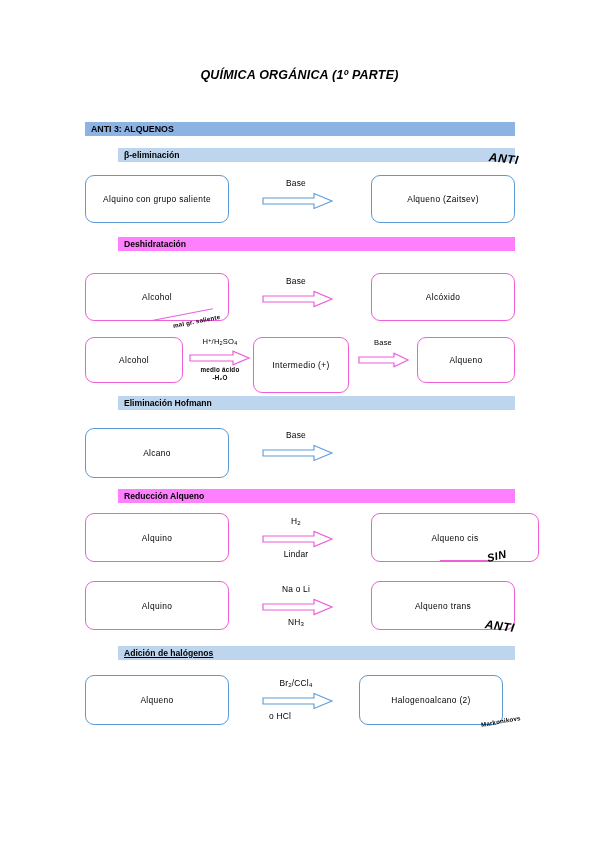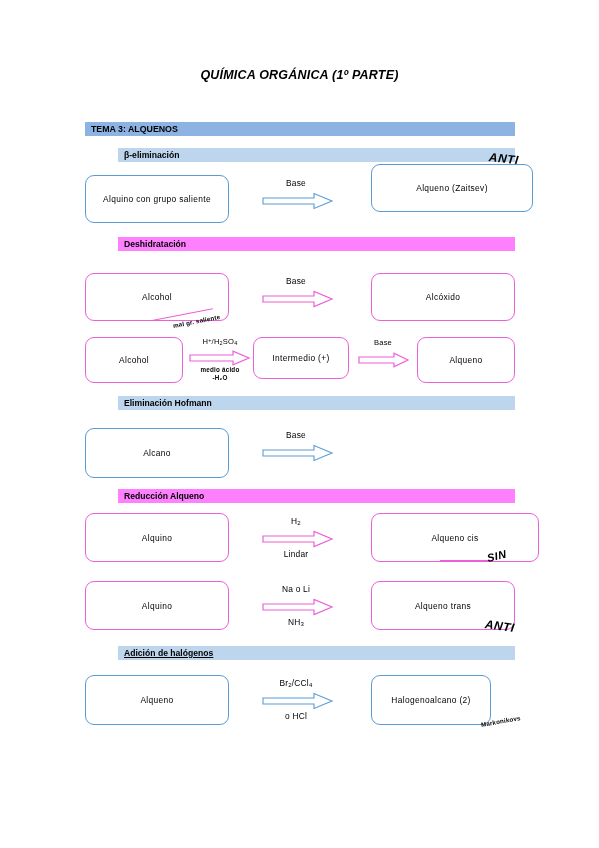--- a/index.html
+++ b/index.html
@@ -123,37 +123,37 @@
   .annot-line.blue { background: #5b9bd5; }
   .annot-line.pink { background: #ec5fd8; }
 </style>
 </head>
 <body>
 
 <div class="page">
 
   <div class="doc-title">QUÍMICA ORGÁNICA (1º PARTE)</div>
 
-  <div class="banner banner-main">TEMA 3: ALQUENOS</div>
+  <div class="banner banner-main">ANTI 3: ALQUENOS</div>
 
   <div class="banner banner-sub banner-blue" style="top:148px;">β-eliminación</div>
 
   <div class="annot annot-big" style="left:489px; top:150px; transform:rotate(6deg);">ANTI</div>
 
   <div class="rbox blue" style="left:85px; top:175px; width:144px; height:48px;">Alquino con grupo saliente</div>
 
   <div class="reagent" style="left:254px; top:178px; width:84px;">Base</div>
 
   <div class="arrow" style="left:262px; top:192px;">
     <svg width="72" height="18" viewBox="0 0 72 18">
       <path d="M1 6 L52 6 L52 1.5 L70 9 L52 16.5 L52 12 L1 12 Z" fill="#ffffff" stroke="#5b9bd5" stroke-width="1.1" stroke-linejoin="miter"></path>
     </svg>
   </div>
 
-  <div class="rbox blue" style="left:371px; top:164px; width:162px; height:48px;">Alqueno (Zaitsev)</div>
+  <div class="rbox blue" style="left:371px; top:175px; width:144px; height:48px;">Alqueno (Zaitsev)</div>
 
   <div class="banner banner-sub banner-pink" style="top:237px;">Deshidratación</div>
 
   <div class="rbox pink" style="left:85px; top:273px; width:144px; height:48px;">Alcohol</div>
 
   <div class="reagent" style="left:254px; top:276px; width:84px;">Base</div>
 
   <div class="arrow" style="left:262px; top:290px;">
     <svg width="72" height="18" viewBox="0 0 72 18">
       <path d="M1 6 L52 6 L52 1.5 L70 9 L52 16.5 L52 12 L1 12 Z" fill="#ffffff" stroke="#ec5fd8" stroke-width="1.2" stroke-linejoin="miter"></path>
@@ -171,21 +171,21 @@
 
   <div class="arrow" style="left:189px; top:350px;">
     <svg width="62" height="16" viewBox="0 0 62 16">
       <path d="M1 5 L44 5 L44 1.2 L60 8 L44 14.8 L44 11 L1 11 Z" fill="#ffffff" stroke="#ec5fd8" stroke-width="1.2" stroke-linejoin="miter"></path>
     </svg>
   </div>
 
   <div class="reagent small" style="left:185px; top:366px; width:70px;">medio ácido</div>
   <div class="reagent small" style="left:185px; top:374px; width:70px;">-H₂O</div>
 
-  <div class="rbox pink" style="left:253px; top:337px; width:96px; height:42px;">Intermedio (+)</div>
+  <div class="rbox pink" style="left:253px; top:337px; width:96px; height:56px;">Intermedio (+)</div>
 
   <div class="reagent" style="left:357px; top:338px; width:52px; font-size:7.6px;">Base</div>
 
   <div class="arrow" style="left:358px; top:352px;">
     <svg width="52" height="16" viewBox="0 0 52 16">
       <path d="M1 5 L36 5 L36 1.2 L50 8 L36 14.8 L36 11 L1 11 Z" fill="#ffffff" stroke="#ec5fd8" stroke-width="1.2" stroke-linejoin="miter"></path>
     </svg>
   </div>
 
   <div class="rbox pink" style="left:417px; top:337px; width:98px; height:46px;">Alqueno</div>
@@ -243,20 +243,20 @@
   <div class="rbox blue" style="left:85px; top:675px; width:144px; height:50px;">Alqueno</div>
 
   <div class="reagent" style="left:254px; top:678px; width:84px;">Br<sub>2</sub>/CCl<sub>4</sub></div>
 
   <div class="arrow" style="left:262px; top:692px;">
     <svg width="72" height="18" viewBox="0 0 72 18">
       <path d="M1 6 L52 6 L52 1.5 L70 9 L52 16.5 L52 12 L1 12 Z" fill="#ffffff" stroke="#5b9bd5" stroke-width="1.1" stroke-linejoin="miter"></path>
     </svg>
   </div>
 
-  <div class="reagent" style="left:254px; top:711px; width:84px;">o HCl</div>
-
-  <div class="rbox blue" style="left:371px; top:675px; width:120px; height:50px;">Halogenoalcano (2)</div>
+  <div class="reagent" style="left:238px; top:711px; width:84px;">o HCl</div>
+
+  <div class="rbox blue" style="left:359px; top:675px; width:144px; height:50px;">Halogenoalcano (2)</div>
 
   <div class="annot-line blue" style="left:452px; top:724px; width:30px;"></div>
   <div class="annot annot-small" style="left:481px; top:721px; transform:rotate(-10deg);">Markonikovs</div>
 
 </div>
 
 </body></html>

